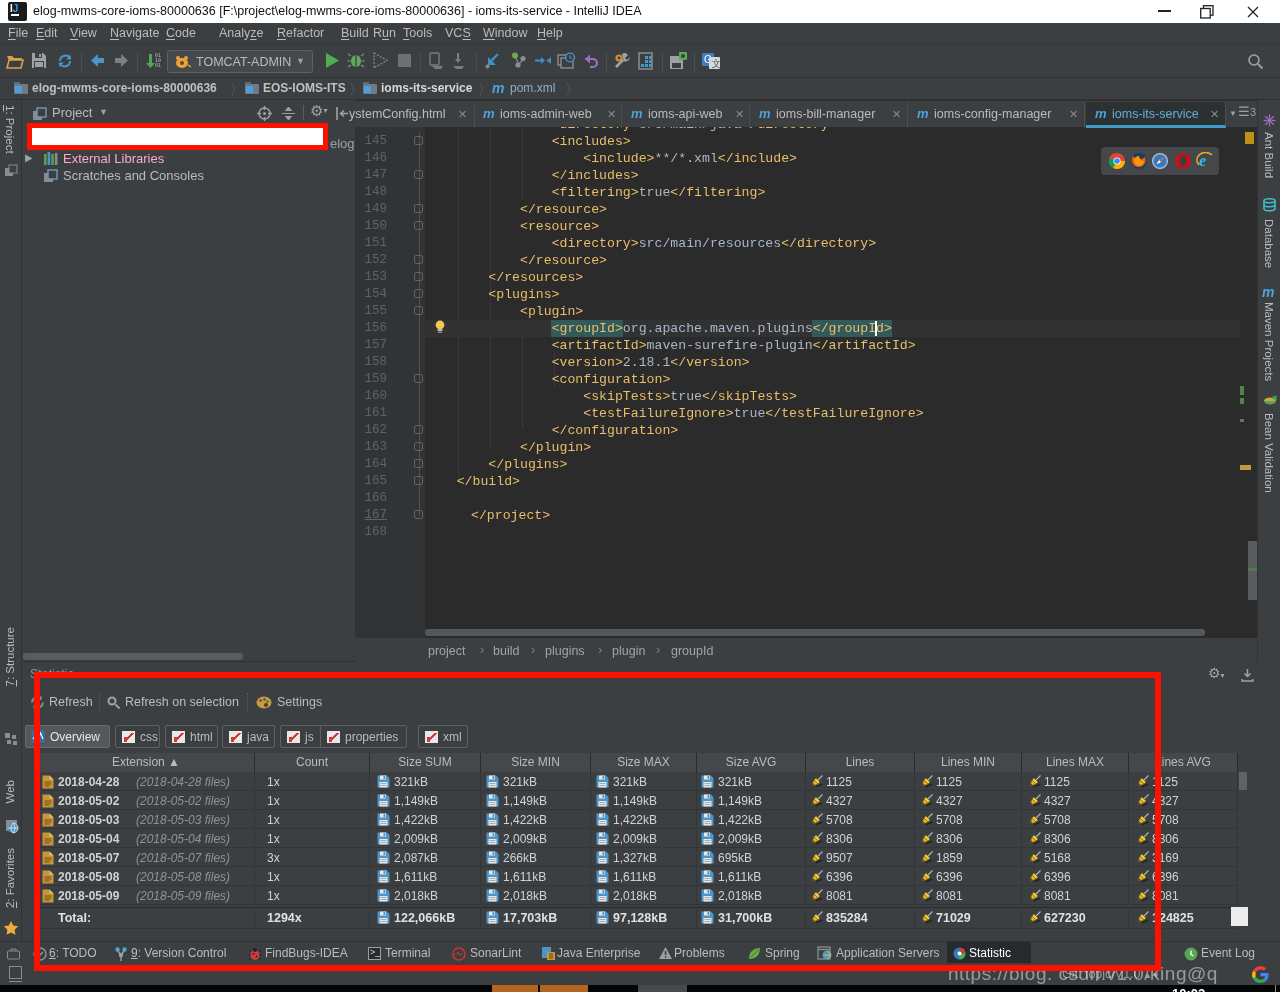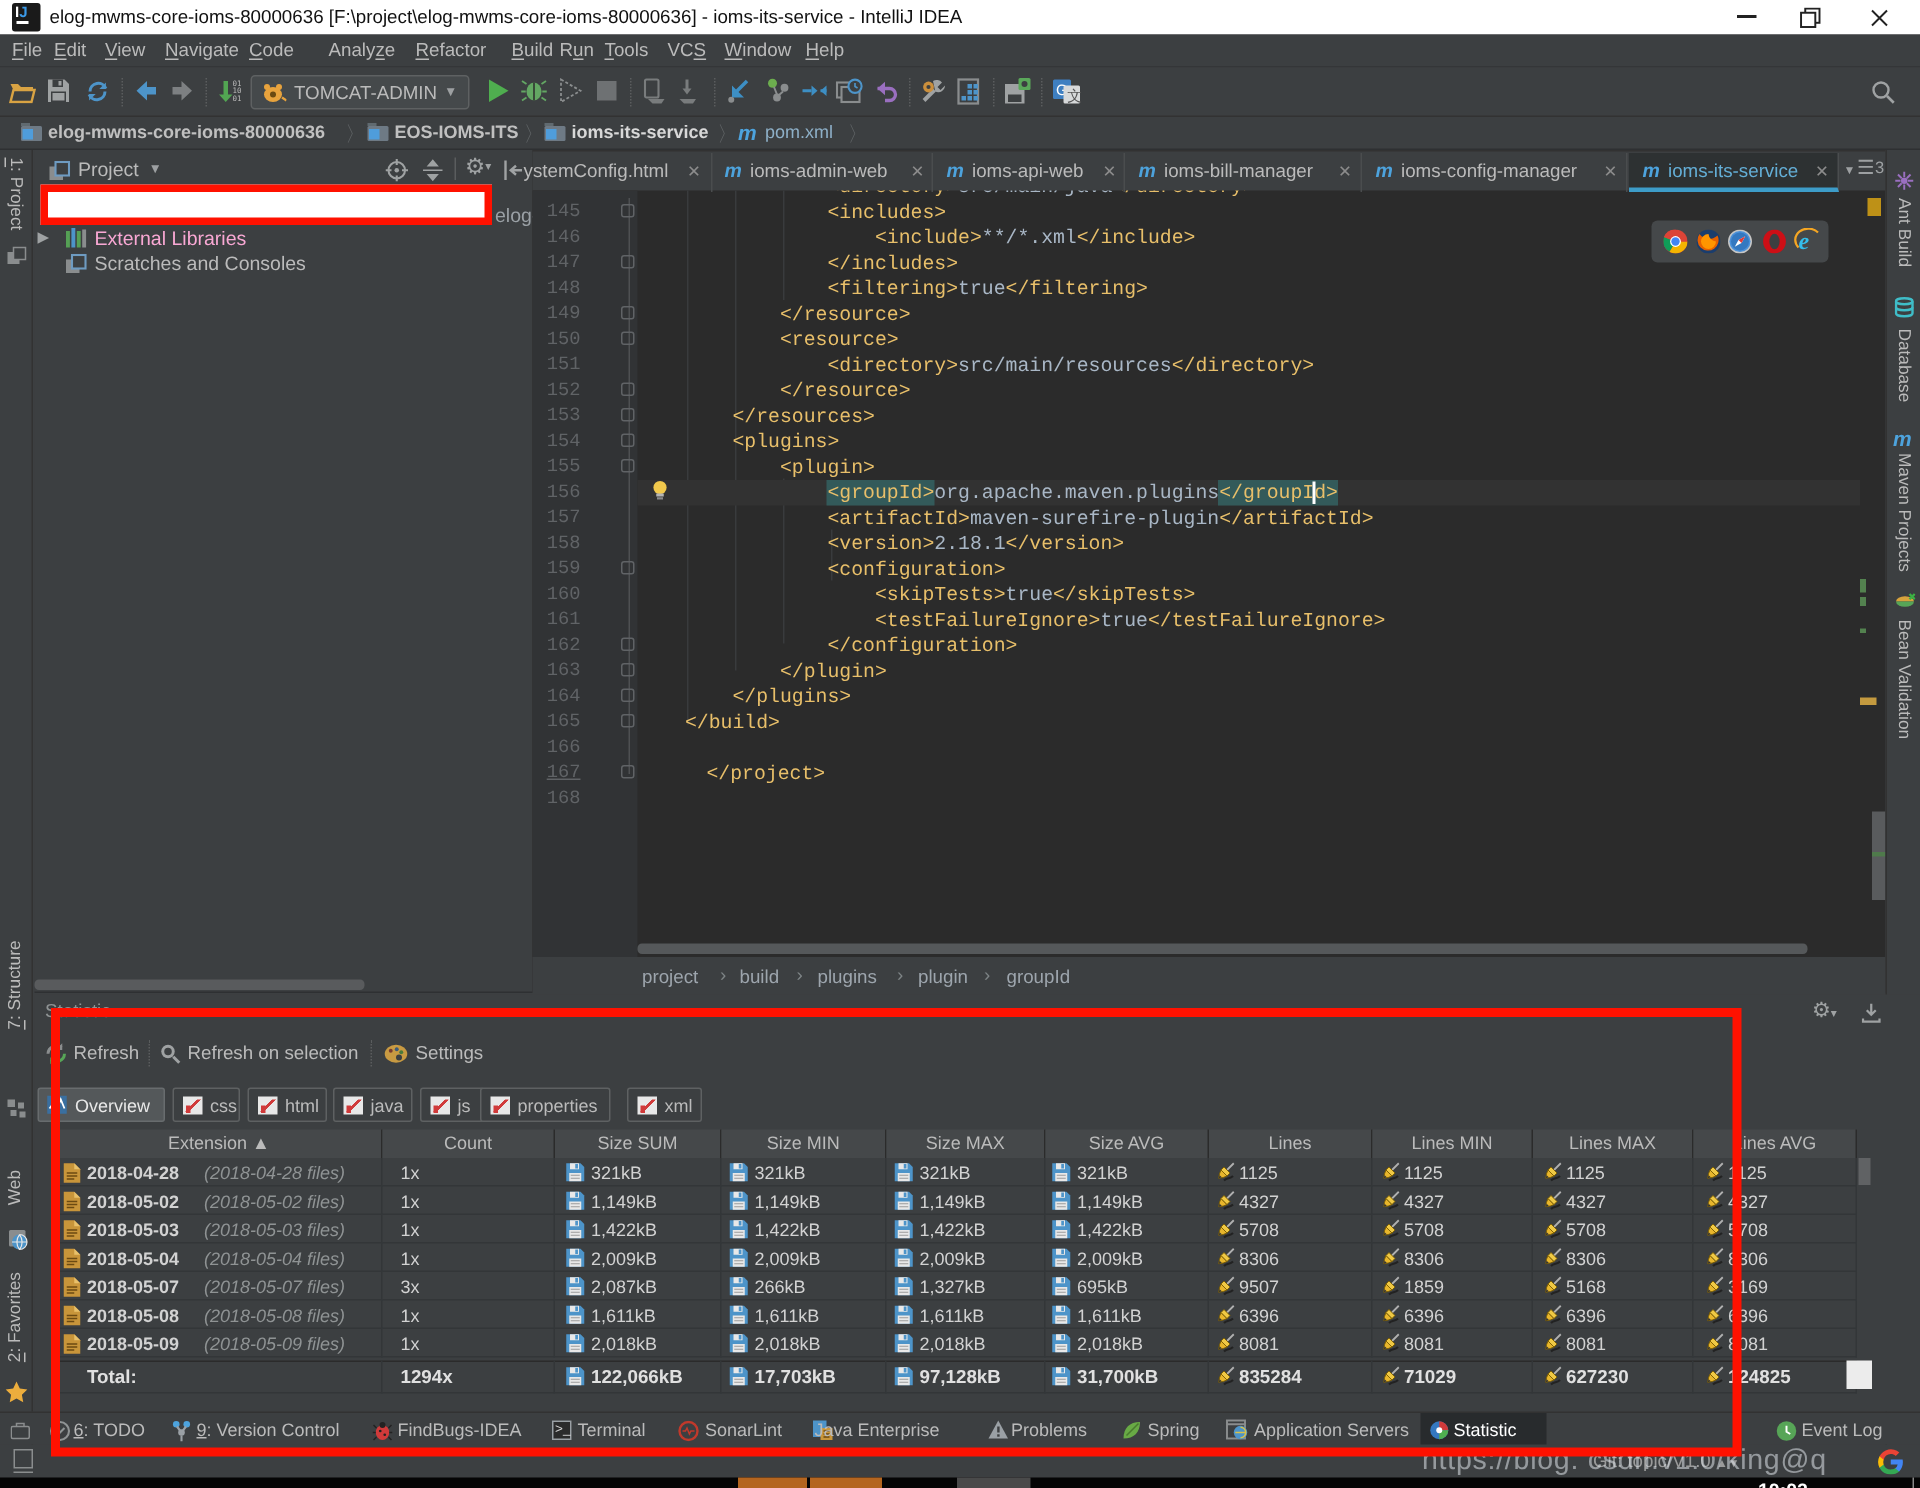--- a/index.html
+++ b/index.html
@@ -1311,21 +1311,21 @@
   <svg class="abs" style="left:452px;top:5px;" width="14" height="14" viewBox="0 0 14 14">
       <circle cx="7" cy="7" r="6" fill="none" stroke="#c0392b" stroke-width="1.6"></circle>
       <path d="M3 7 h2 l1 -2 l1.6 4 l1 -2 h2.4" stroke="#c0392b" stroke-width="1" fill="none"></path>
     </svg>
   <span class="itm" style="left:470px;">SonarLint</span>
   <svg class="abs" style="left:541px;top:4px;" width="15" height="15" viewBox="0 0 15 15">
       <rect x="1" y="1" width="9" height="11" fill="#4d94c9"></rect>
       <rect x="6" y="6" width="8" height="8" fill="#c8953a"></rect>
       <path d="M8 8 h4 M8 10 h4 M8 12 h4" stroke="#6b4a12" stroke-width="1"></path>
     </svg>
-  <span class="itm" style="left:543px;">Java Enterprise</span>
+  <span class="itm" style="left:557px;">Java Enterprise</span>
   <svg class="abs" style="left:658px;top:4px;" width="15" height="14" viewBox="0 0 15 14">
       <path d="M7.5 1 L14 13 H1 z" fill="#9aa0a5"></path>
       <rect x="6.8" y="5" width="1.6" height="4" fill="#3c3f41"></rect>
       <rect x="6.8" y="10.2" width="1.6" height="1.6" fill="#3c3f41"></rect>
     </svg>
   <span class="itm" style="left:674px;">Problems</span>
   <svg class="abs" style="left:747px;top:4px;" width="15" height="15" viewBox="0 0 15 15">
       <path d="M13 2 C6 2 2 6 2 13 C9 13 13 9 13 2 z" fill="#68aa45"></path>
       <path d="M4 11 C7 8 9 6 12 3" stroke="#497a2e" stroke-width="1" fill="none"></path>
     </svg>

